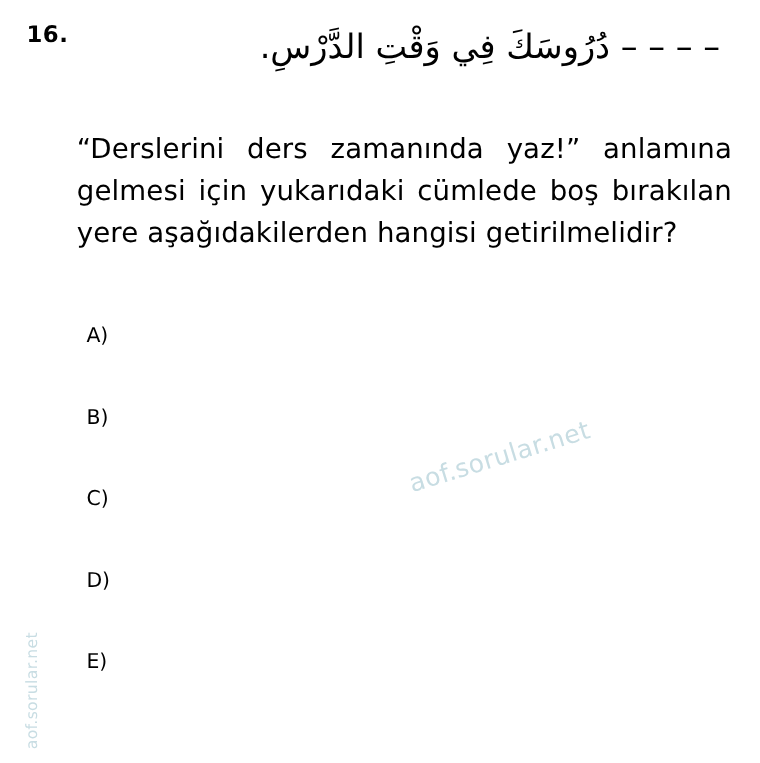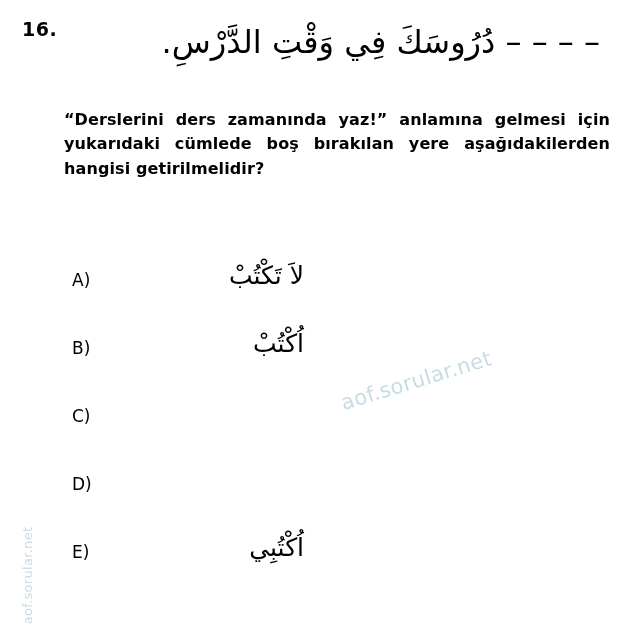--- a/index.html
+++ b/index.html
@@ -34,33 +34,33 @@
 
   
   .arabic-stem {
     position: absolute;
     left: 200px;
     top: 18px;
     width: 400px;
     text-align: right;
     direction: rtl;
     font-family: "DejaVu Sans", sans-serif;
-    font-size: 32px;
+    font-size: 28px;
     line-height: 1.5;
     white-space: nowrap;
   }
 
   
   .prompt {
     position: absolute;
     left: 64px;
     top: 108px;
     width: 546px;
-    font-size: 16px;
-    font-weight: bold;
+    font-size: 23px;
+    font-weight: normal;
     line-height: 1.52;
     text-align: justify;
     text-align-last: left;
     letter-spacing: 0.1px;
   }
 
   
   .options {
     position: absolute;
     left: 64px;
@@ -126,39 +126,36 @@
   <div class="q-number">16.</div>
 
   <div class="arabic-stem">– – – – دُرُوسَكَ فِي وَقْتِ الدَّرْسِ.</div>
 
   <div class="prompt">“Derslerini ders zamanında yaz!” anlamına gelmesi için yukarıdaki cümlede boş bırakılan yere aşağıdakilerden hangisi getirilmelidir?</div>
 
   <div class="options">
 
     <div class="option">
       <span class="label">A)</span>
-      <span class="arabic">لاَ تَكْتُبْ</span>
     </div>
 
     <div class="option">
       <span class="label">B)</span>
-      <span class="arabic">اُكْتُبْ</span>
     </div>
 
     <div class="option">
       <span class="label">C)</span>
     </div>
 
     <div class="option">
       <span class="label">D)</span>
     </div>
 
     <div class="option">
       <span class="label">E)</span>
-      <span class="arabic">اُكْتُبِي</span>
     </div>
 
   </div>
 
   <div class="wm-main">aof.sorular.net</div>
   <div class="wm-side">aof.sorular.net</div>
 
 </div>
 
 </body></html>

